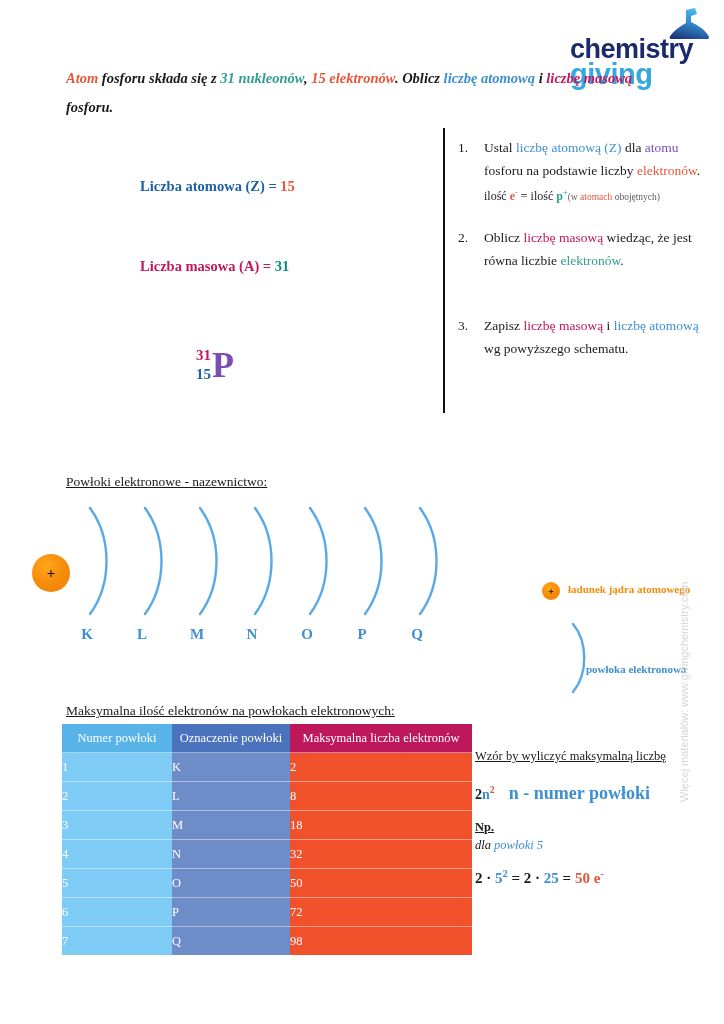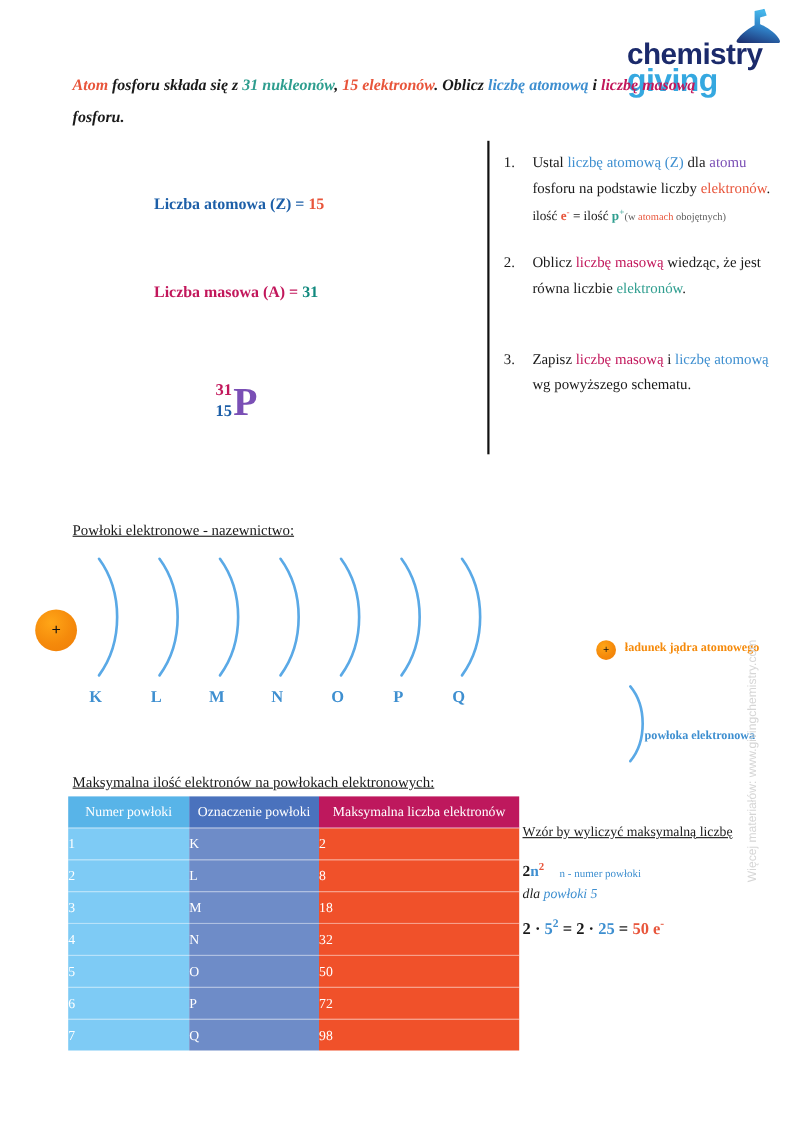--- a/index.html
+++ b/index.html
@@ -136,21 +136,21 @@
   #shell-table td.d2 { background: #6e8cc8; }
   #shell-table td.d3 { background: #f0512a; }
   #shell-table tr:last-child td { border-bottom: none; }
 
   
   #formula { left: 475px; top: 748px; width: 205px; font-size: 12.5px; color: #1a1a1a; }
   #formula .f-head { text-decoration: underline; line-height: 17px; }
   #formula .f-main { margin-top: 18px; font-weight: bold; font-size: 14px; }
   #formula .f-main .nvar { color: #3e8fd0; font-weight: bold; }
   #formula .f-main .nexp { color: #e8553b; font-weight: bold; }
-  #formula .f-main .ndesc { color: #3e8fd0; font-weight: normal; font-size: 10px; margin-left: 14px; }
+  #formula .f-main .ndesc { color: #3e8fd0; font-weight: bold; font-size: 18px; margin-left: 14px; }
   #formula .f-np { margin-top: 16px; font-weight: bold; text-decoration: underline; }
   #formula .f-dla { margin-top: 3px; font-style: italic; }
   #formula .f-calc { margin-top: 15px; font-weight: bold; font-size: 15px; }
 
   
   #watermark {
     left: 678px; top: 770px;
     width: 240px;
     transform: rotate(-90deg);
     transform-origin: 16px 16px;
@@ -320,20 +320,21 @@
   </tbody>
 </table>
 
 <div class="abs" id="formula">
   <div class="f-head">
     <span>Wzór by wyliczyć maksymalną liczbę</span><br>
   </div>
   <div class="f-main">
     <span>2</span><span class="nvar">n</span><sup class="nexp">2</sup><span class="ndesc">n - numer powłoki</span>
   </div>
+  <div class="f-np">Np.</div>
   <div class="f-dla">
     <span>dla </span><span class="c-blue">powłoki 5</span>
   </div>
   <div class="f-calc">
     <span>2 · </span><span class="c-blue">5</span><sup class="c-blue">2</sup><span> = 2 · </span><span class="c-blue">25</span><span> = </span><span class="c-red">50 e</span><sup class="c-red">-</sup>
   </div>
 </div>
 
 <div class="abs" id="watermark">Więcej materiałów: www.givingchemistry.com</div>
 

